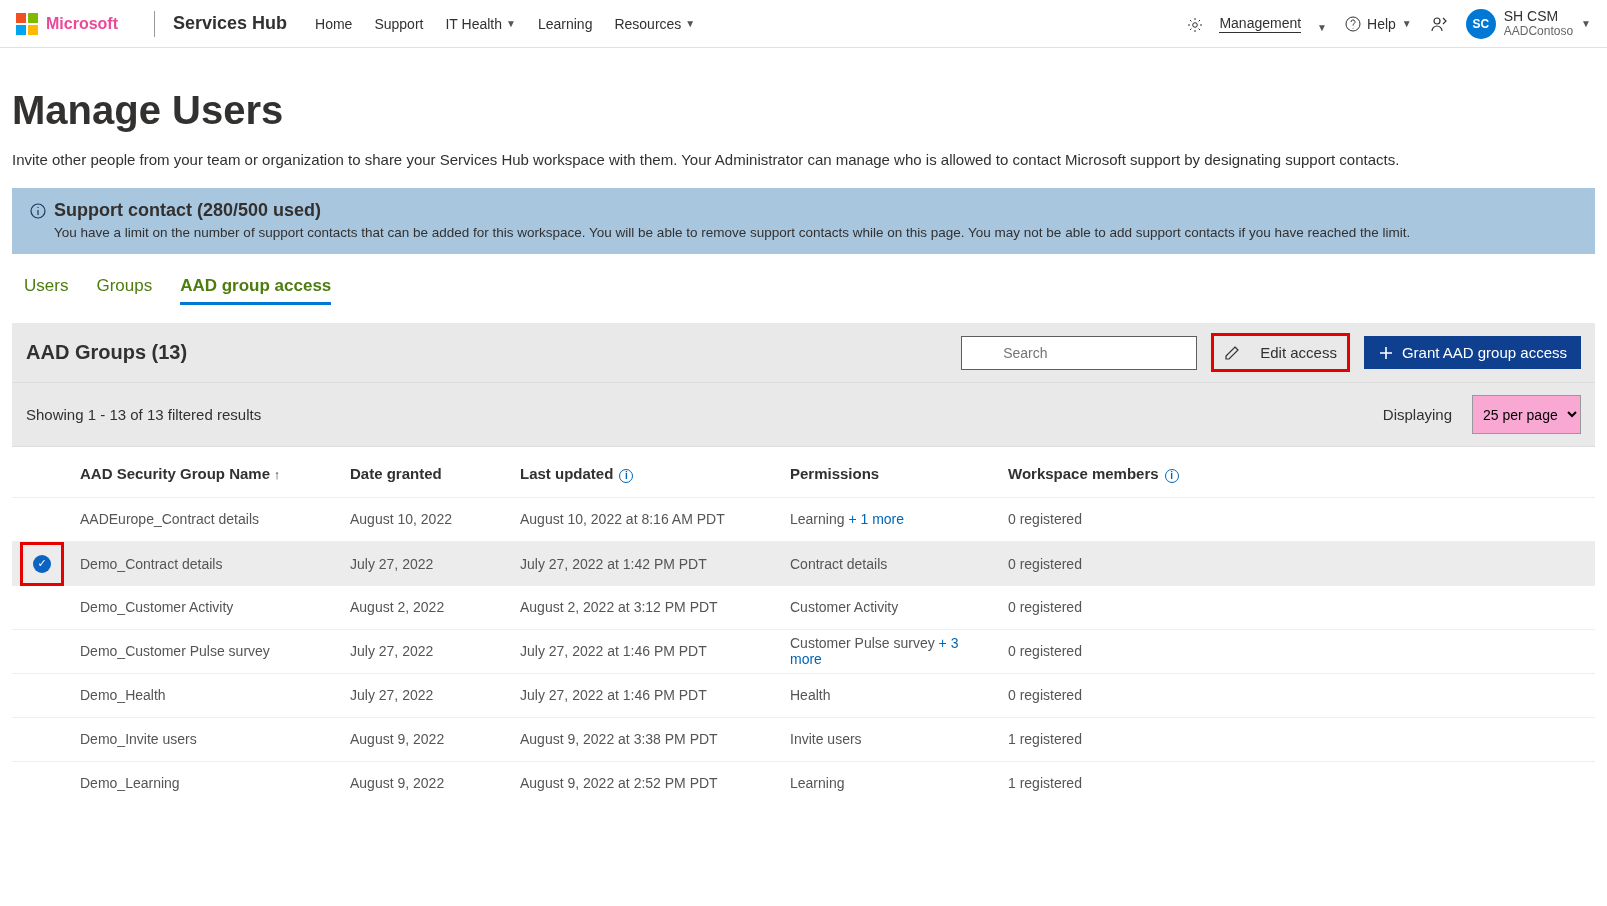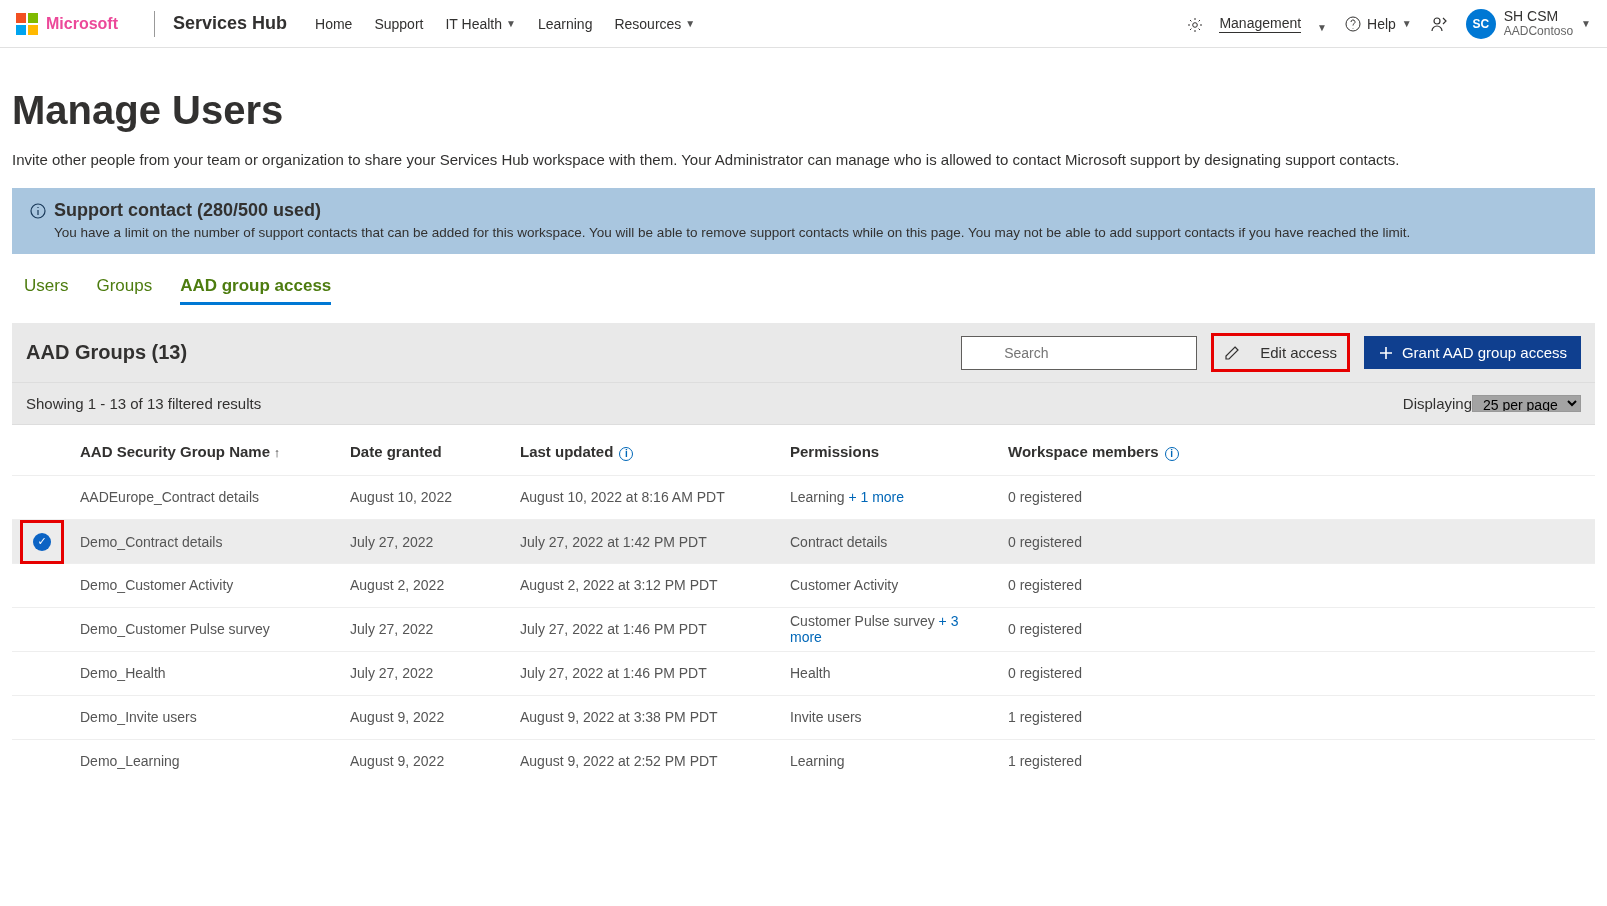--- a/index.html
+++ b/index.html
@@ -73,43 +73,43 @@
     padding:10px 14px;
     gap:14px;
   }
   .toolbar .title-left{font-size:20px;font-weight:600;}
   .toolbar .spacer{flex:1;}
   .search {
     display:flex;align-items:center;
     border:1px solid #605e5c;
     background:#fff;
     height:34px;width:236px;
-    padding:0 20px;gap:20px;margin-left:40px;
+    padding:0 26px;gap:13px;margin-left:40px;
   }
   .search input{border:none;outline:none;flex:1;font-size:14px;color:#605e5c;}
   .link-btn{
     display:flex;align-items:flex-end;gap:20px;
     color:#323130;font-size:15px;padding:4px 6px;
     cursor:pointer;
   }
   .link-btn svg{stroke:#323130;}
   .redbox{border:3px solid #e60000;padding:4px;}
   .grant-btn{
     background:#0f3f8f;color:#fff;
     display:flex;align-items:center;gap:8px;
     padding:8px 14px;font-size:15px;cursor:pointer;
   }
   .results-bar{
     background:#e9e9e9;
     display:flex;align-items:center;
     padding:12px 14px;font-size:15px;border-top:1px solid #ddd;
   }
   .results-bar .r-spacer{flex:1;}
-  .pager{display:flex;align-items:center;gap:0;}
-  .pager select{height:17px;border:1px solid #999;background:#a3a3a3;font-size:14px;padding:0 6px;}
+  .pager{display:flex;align-items:center;gap:20px;}
+  .pager select{height:39px;border:1px solid #999;background:#f9a8d4;font-size:14px;padding:0 6px;}
 
   
   .table-wrap{border-top:1px solid #ddd;}
   .thead,.trow{display:grid;grid-template-columns:60px 270px 170px 270px 218px 1fr; align-items:center;}
   .thead{padding:18px 0 14px 0;font-weight:600;font-size:15px;}
   .thead .cell, .trow .cell{padding:0 8px;}
   .thead .sort::after{content:" ↑"; font-size:13px;}
   .trow{height:44px;border-top:1px solid #eee;font-size:14px;color:#555;}
   .trow.selected{background:#ececec;}
   .check{position:relative;display:flex;justify-content:center;}

